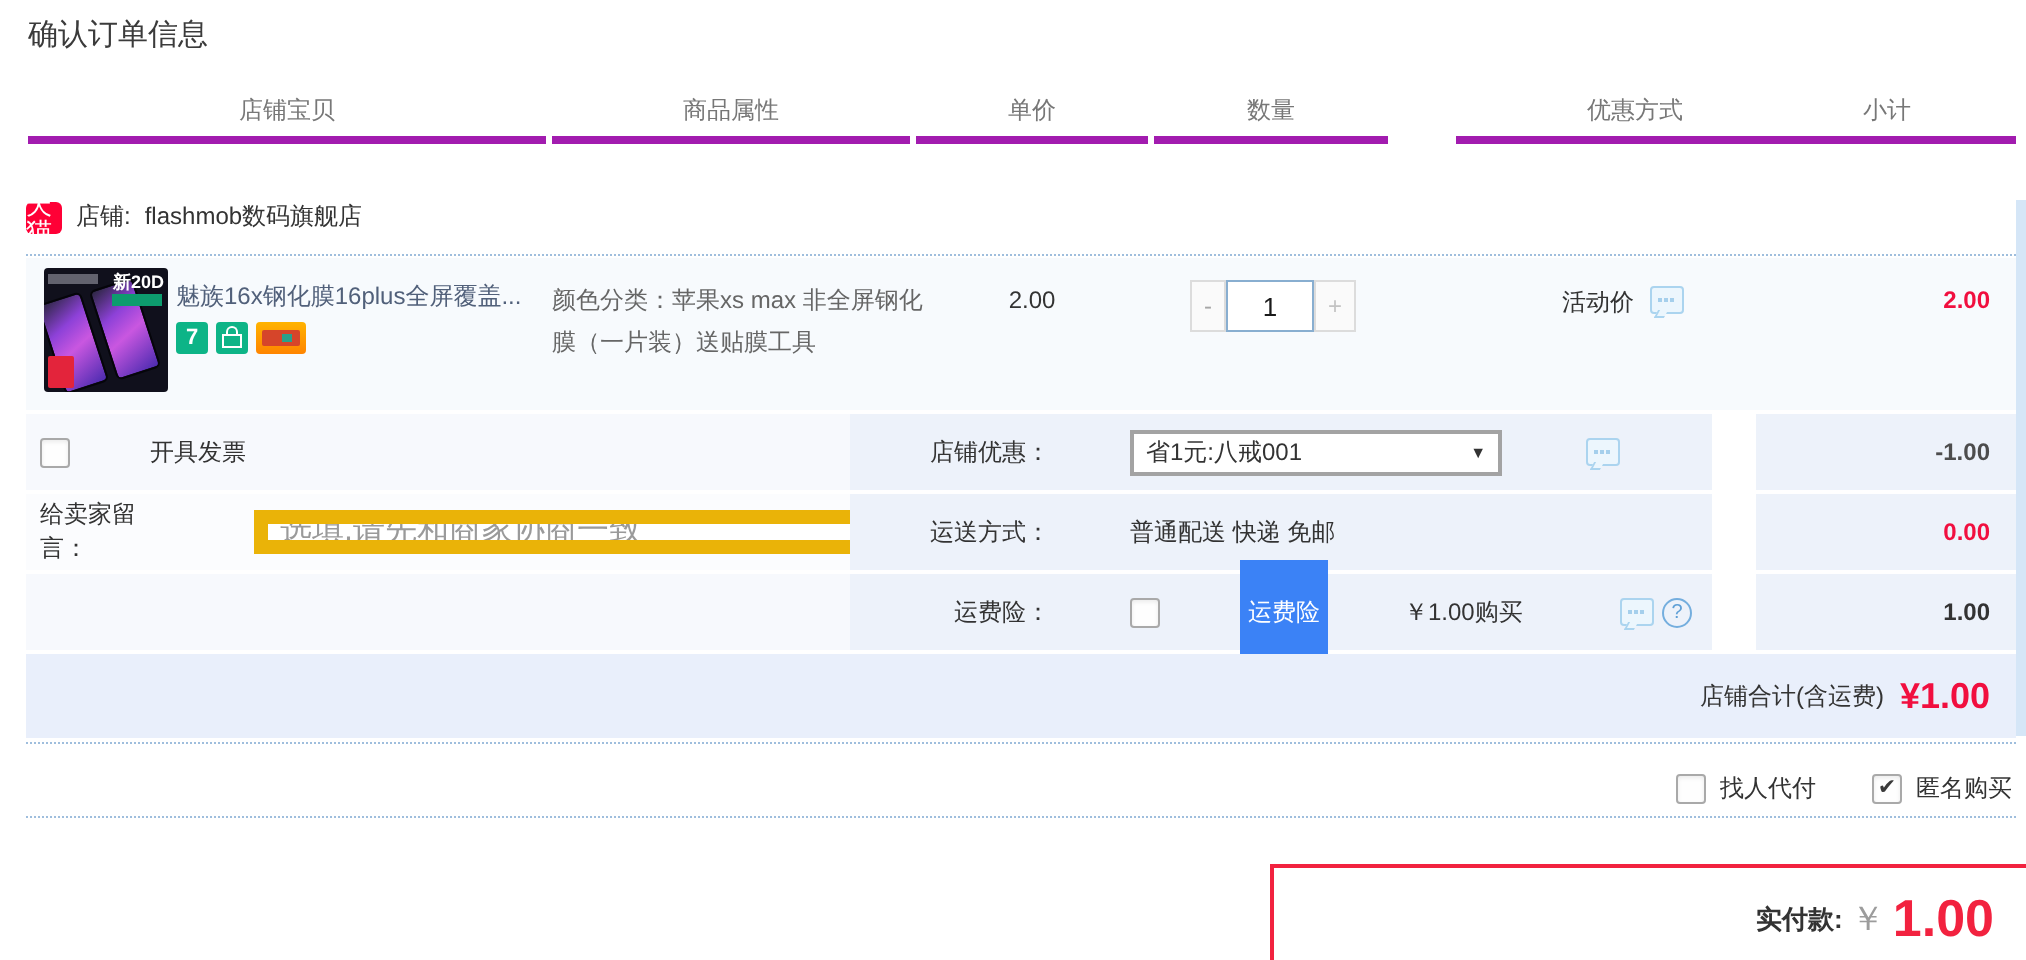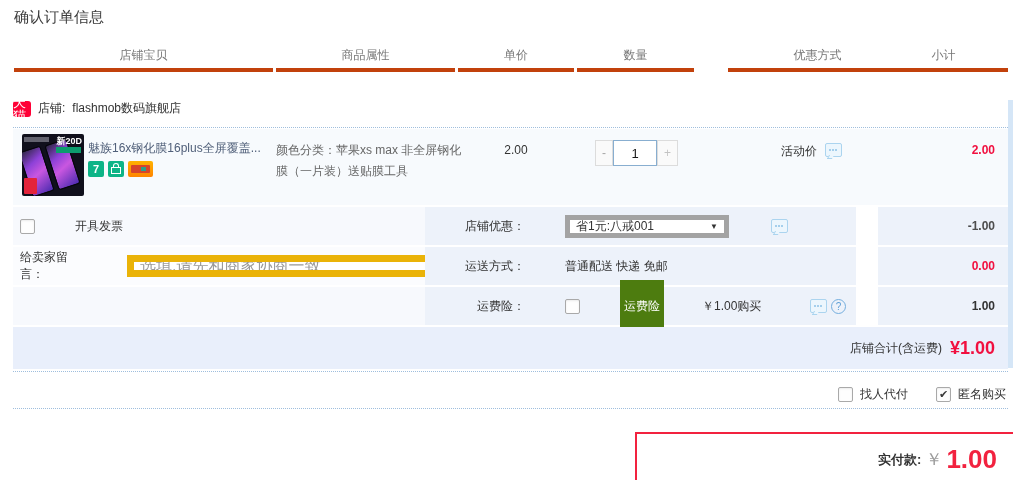--- a/index.html
+++ b/index.html
@@ -3,21 +3,21 @@
 <meta charset="utf-8">
 <style>
   html,body{margin:0;padding:0;background:#fff;}
   .screen{position:relative;width:1013px;height:480px;background:#fff;overflow:hidden;
           font-family:"Liberation Sans","DejaVu Sans",sans-serif;font-size:12px;color:#333;}
 
   .page-title{position:absolute;left:14px;top:8px;font-size:15px;font-weight:normal;color:#3b3b3b;margin:0;}
 
   
   .hcell{position:absolute;top:44px;height:24px;line-height:22px;text-align:center;
-         color:#777;border-bottom:4px solid #c2410c;box-sizing:content-box;}
+         color:#777;border-bottom:4px solid #a21caf;box-sizing:content-box;}
   .c1{left:14px;width:259px}.c2{left:276px;width:179px}.c3{left:458px;width:116px}
   .c4{left:577px;width:117px}.c5{left:728px;width:179px}.c6{left:879px;width:129px}
 
   
   .store-row{position:absolute;left:13px;top:100px;display:flex;align-items:center;gap:7px;}
   .tmall{width:18px;height:16px;background:#ff0036;color:#fff;font-size:13px;border-radius:3px;
          display:inline-flex;align-items:center;justify-content:center;line-height:1;}
   .store-row a{color:#333;text-decoration:none;}
 
   .dotline{position:absolute;left:13px;width:995px;border-top:1px dotted #9fbedd;height:0;}
@@ -69,40 +69,40 @@
   .rowA{top:207px;height:38px}.rowB{top:247px;height:38px}.rowC{top:287px;height:38px}
   .cellL{left:13px;width:430px;background:#f7f9fd;padding-left:7px;}
   .cellM{left:425px;width:431px;background:#edf2fa;}
   .cellR{left:878px;width:130px;background:#edf2fa;justify-content:flex-end;padding-right:13px;font-weight:bold;}
   .mid-label{width:100px;text-align:right;color:#333;flex:none;}
 
   .cb{display:inline-block;width:13px;height:13px;border:1px solid #a9a9a9;background:#fefefe;border-radius:2px;
       box-shadow:inset 0 1px 2px rgba(0,0,0,.08);flex:none;}
   .cb.checked::after{content:"✔";display:block;font-size:11px;line-height:12px;color:#3a3a3a;text-align:center;}
 
-  .fake-select{margin-left:8px;width:164px;height:23px;border:5px solid #a3a3a3;background:#fff;display:flex;
+  .fake-select{margin-left:8px;width:186px;height:23px;border:2px solid #a3a3a3;background:#fff;display:flex;
                align-items:center;padding:0 6px;box-sizing:border-box;justify-content:space-between;cursor:default;}
   .fake-select .arr{font-size:8px;color:#333;}
 
   .bubble{position:relative;display:inline-block;width:15px;height:12px;border:1px solid #abd4ef;
           background:#ecf6fd;border-radius:2px;flex:none;}
   .bubble::before{content:"";position:absolute;left:3px;top:5px;width:2px;height:2px;background:#a5cfec;
                   box-shadow:3px 0 #a5cfec,6px 0 #a5cfec;}
   .bubble::after{content:"";position:absolute;left:2px;bottom:-3px;width:4px;height:3px;background:#ecf6fd;
                  border-left:1px solid #abd4ef;border-bottom:1px solid #abd4ef;transform:skewX(-28deg);}
   .qmark{display:inline-block;width:13px;height:13px;border:1px solid #74aede;border-radius:50%;color:#5e9fd6;
          font-size:10px;line-height:13px;text-align:center;flex:none;}
   .qmark::after{content:"?";}
 
   .msg-input{margin-left:5px;width:324px;height:22px;border:7px solid #eab308;background:#fff;padding:0 6px;
              box-sizing:border-box;font-size:16px;color:#333;outline:none;
              font-family:"Liberation Sans","DejaVu Sans",sans-serif;}
   .msg-input::placeholder{color:#9a9a9a;}
 
-  .fr-badge{background:#4d7c0f;color:#fff;padding:18px 4px;margin-left:8px;flex:none;}
+  .fr-badge{background:#3b82f6;color:#fff;padding:18px 4px;margin-left:8px;flex:none;}
   .fr-text{margin-left:6px;color:#333;}
   .mid-icons{margin-left:auto;padding-right:10px;display:flex;gap:4px;align-items:center;}
 
   .total-row{position:absolute;left:13px;top:327px;width:995px;height:42px;background:#e9effb;display:flex;
              align-items:center;justify-content:flex-end;padding-right:13px;box-sizing:border-box;gap:8px;}
   .total-amt{color:#f10f3f;font-size:18px;font-weight:bold;}
 
   .opt-row{position:absolute;top:384px;right:7px;display:flex;gap:28px;align-items:center;height:20px;}
   .opt-item{display:flex;align-items:center;gap:7px;color:#333;}
 

